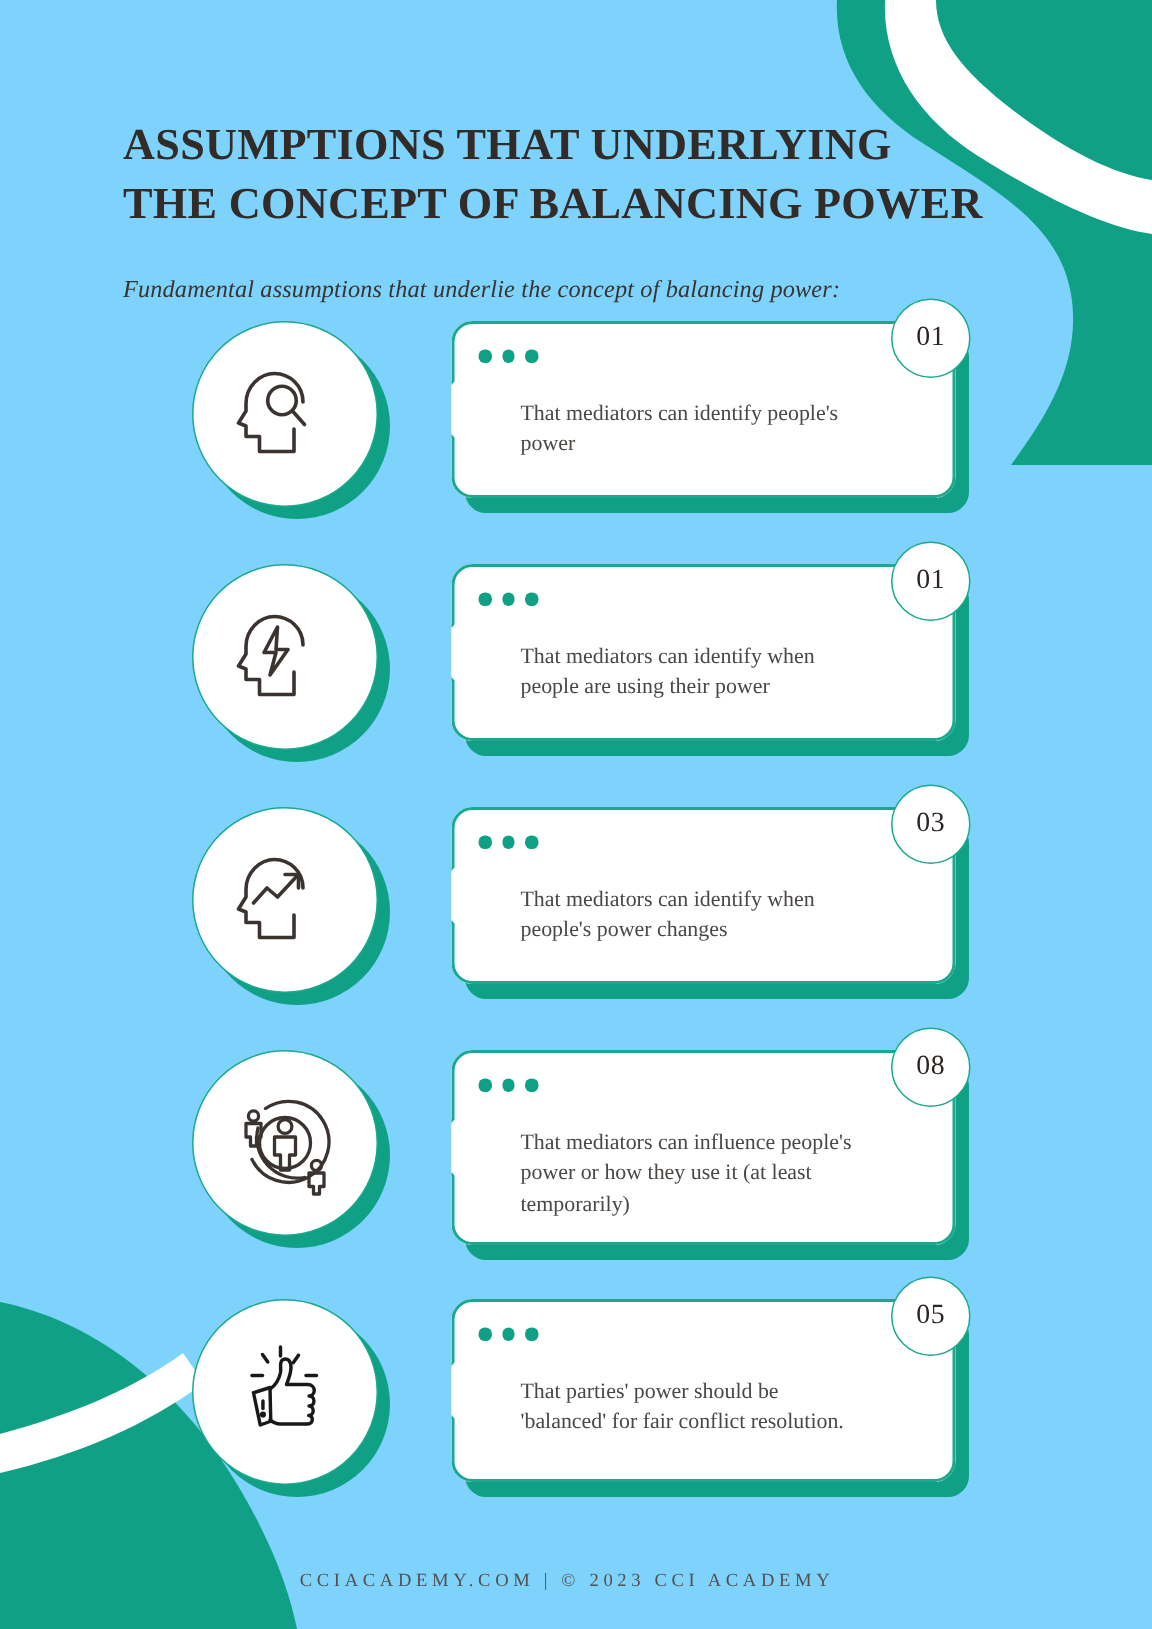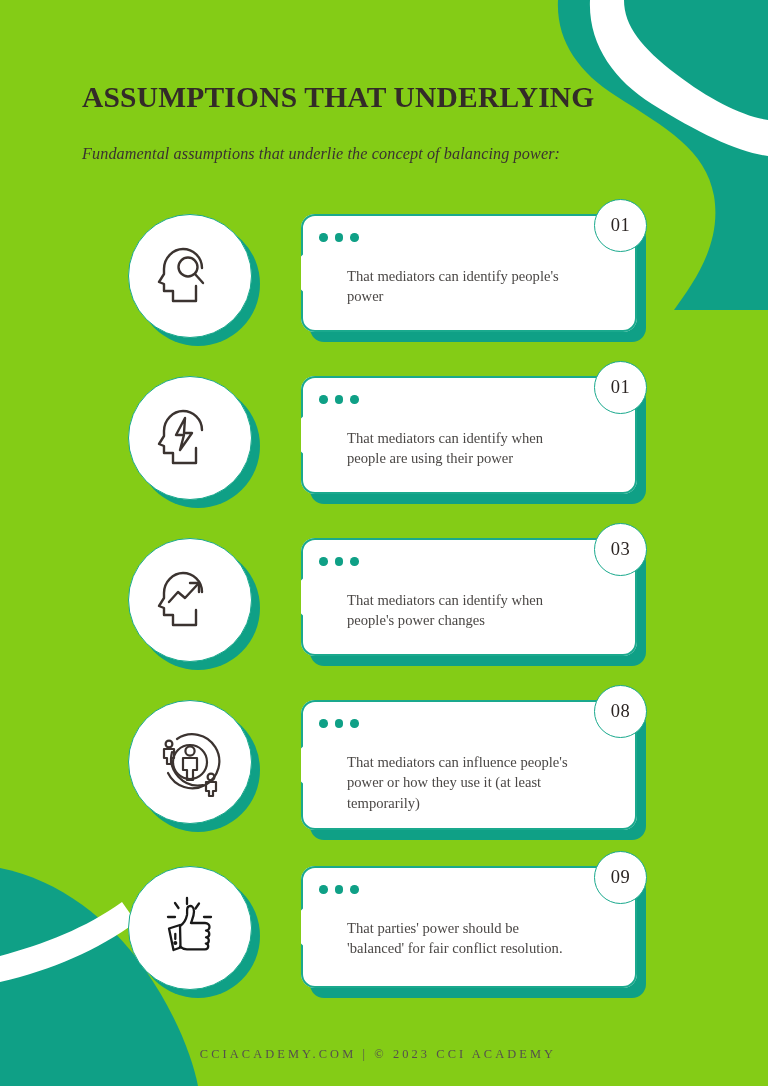--- a/index.html
+++ b/index.html
@@ -7,21 +7,21 @@
   html, body {
     width:768px; height:1086px;
     background:#ffffff;
     font-family:"Liberation Serif", serif;
     overflow:hidden;
   }
 
   #page {
     position:relative;
     width:768px; height:1086px;
-    background:#84cc16;
+    background:#7dd3fc;
     overflow:hidden;
   }
 
   
   .deco { position:absolute; pointer-events:none; }
   #deco-top-right { top:0; right:0; width:330px; height:310px; }
   #deco-bottom-left { left:0; bottom:0; width:230px; height:250px; }
 
   
   #header { position:absolute; left:82px; top:78px; width:620px; z-index:5; }
@@ -124,21 +124,21 @@
     <path d="M120 0 C118 40 140 72 178 96 C228 128 268 150 276 196 C284 244 256 282 236 310 L330 310 L330 0 Z" fill="#0fa086"></path>
     <path d="M152 0 C150 44 176 80 214 104 C262 134 300 152 330 156 L330 120 C304 116 272 100 238 74 C204 48 186 26 186 0 Z" fill="#ffffff"></path>
   </svg>
 
   <svg class="deco" id="deco-bottom-left" viewBox="0 0 230 250" xmlns="http://www.w3.org/2000/svg">
     <path d="M0 32 C60 44 110 84 144 132 C176 178 192 220 198 250 L0 250 Z" fill="#0fa086"></path>
     <path d="M0 120 C44 108 86 92 122 66 L136 86 C98 114 52 134 0 146 Z" fill="#ffffff"></path>
   </svg>
 
   <div id="header">
-    <h1 id="page-title"><span>ASSUMPTIONS THAT UNDERLYING</span><br></h1>
+    <h1 id="page-title"><span>ASSUMPTIONS THAT UNDERLYING</span><br><span>THE CONCEPT OF BALANCING POWER</span></h1>
     <p id="page-subtitle">Fundamental assumptions that underlie the concept of balancing power:</p>
   </div>
 
   <div id="rows">
 
     <div class="row" style="top:214px;">
       <div class="icon-wrap">
         <div class="icon-shadow"></div>
         <div class="icon-circle">
           <svg width="72" height="72" viewBox="0 0 72 72">
@@ -311,21 +311,21 @@
           <div class="card-inner">
             <div class="dots">
               <span class="dot"></span>
               <span class="dot"></span>
               <span class="dot"></span>
             </div>
             <p class="card-text">That parties' power should be
 'balanced' for fair conflict resolution.</p>
           </div>
           <div class="badge">
-            <span>09</span>
+            <span>05</span>
           </div>
         </div>
       </div>
     </div>
 
   </div>
 
   <div id="footer">
     <span id="footer-text">CCIACADEMY.COM  |  © 2023 CCI ACADEMY</span>
   </div>

